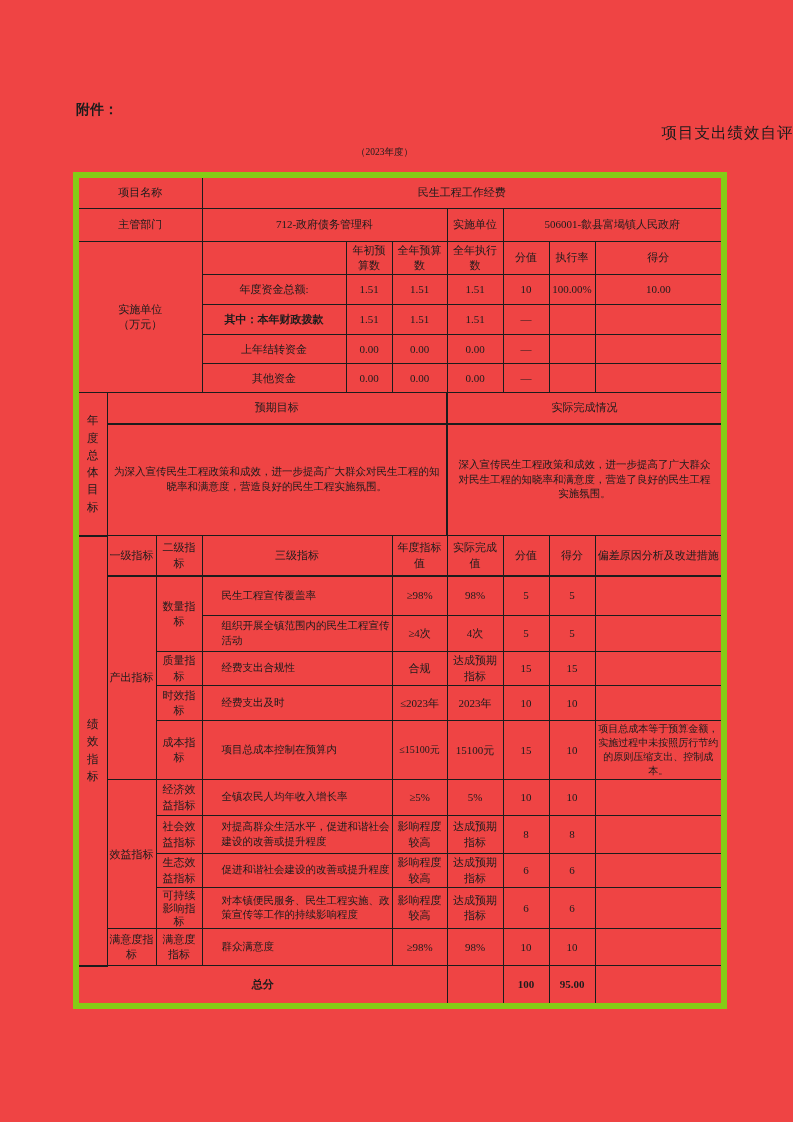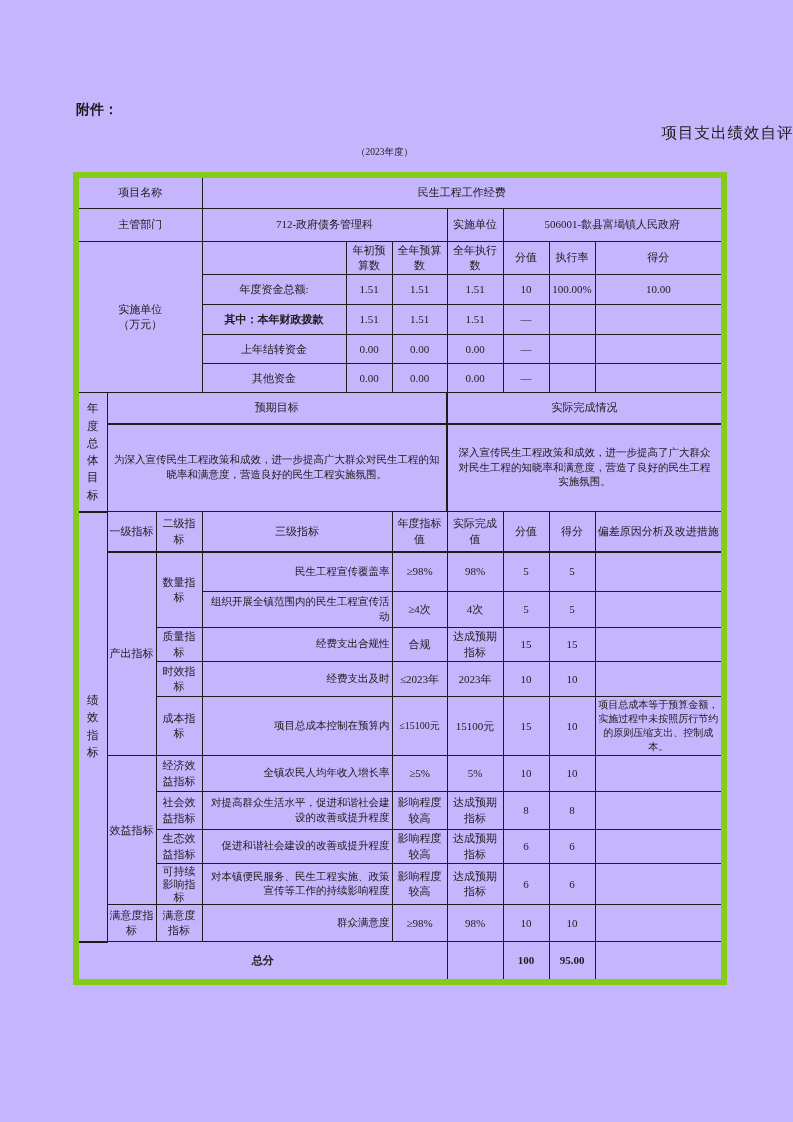--- a/index.html
+++ b/index.html
@@ -1,37 +1,37 @@
 <!DOCTYPE html>
 <html><head>
 <meta charset="utf-8">
 <style>
   html,body{margin:0;padding:0;background:#ffffff;}
   body{
     width:793px;height:1122px;position:relative;
     font-family:"Liberation Serif","DejaVu Serif",serif;
     color:#1c1c1c;
   }
-  .page{position:absolute;inset:0;background:#c4b5fd;}
+  .page{position:absolute;inset:0;background:#ef4444;}
   .attachment{position:absolute;left:76px;top:101px;font-size:14px;font-weight:bold;}
   .title{position:absolute;left:17px;top:123px;width:100%;text-align:right;
          font-size:15.5px;font-weight:normal;letter-spacing:1px;}
   .subtitle{position:absolute;left:0;top:146px;width:100%;text-align:center;
             font-size:9.5px;transform:translateX(-12px);}
   table.main{
     position:absolute;left:73px;top:172px;width:648px;
     border-collapse:collapse;table-layout:fixed;
     font-size:11px;border:6px solid #84cc16;
   }
   td{
     border:1px solid #1c1c1c;text-align:center;vertical-align:middle;
     padding:1px 2px;line-height:1.4;white-space:pre-line;overflow:hidden;
     word-break:break-all;
   }
-  td.t3{text-align:right;font-size:10.5px;padding-left:4px;}
+  td.t3{text-align:left;font-size:10.5px;padding-left:19px;}
   td.para{font-size:10.5px;padding:2px 6px;}
   td.vlabel{font-size:11.5px;line-height:1.5;letter-spacing:0;padding:0;}
   td.bold{font-weight:bold;}
   tr.thickb > td{border-bottom-width:2px;}
   td.vthick{border-left-width:2px;}
   .nw{white-space:nowrap;}
 </style>
 </head>
 <body>
 
@@ -123,21 +123,21 @@
     <tr class="thickb" style="height:31px">
       <td rowspan="2" class="vlabel">年
 度
 总
 体
 目
 标</td>
       <td colspan="5">预期目标</td>
       <td colspan="4" class="vthick">实际完成情况</td>
     </tr>
-    <tr style="height:88px">
+    <tr style="height:112px">
       <td colspan="5" class="para">为深入宣传民生工程政策和成效，进一步提高广大群众对民生工程的知晓率和满意度，营造良好的民生工程实施氛围。</td>
       <td colspan="4" class="para vthick">深入宣传民生工程政策和成效，进一步提高了广大群众对民生工程的知晓率和满意度，营造了良好的民生工程实施氛围。</td>
     </tr>
 
     <tr class="thickb" style="height:40px">
       <td rowspan="11" class="vlabel">绩
 效
 指
 标</td>
       <td>一级指标</td>

